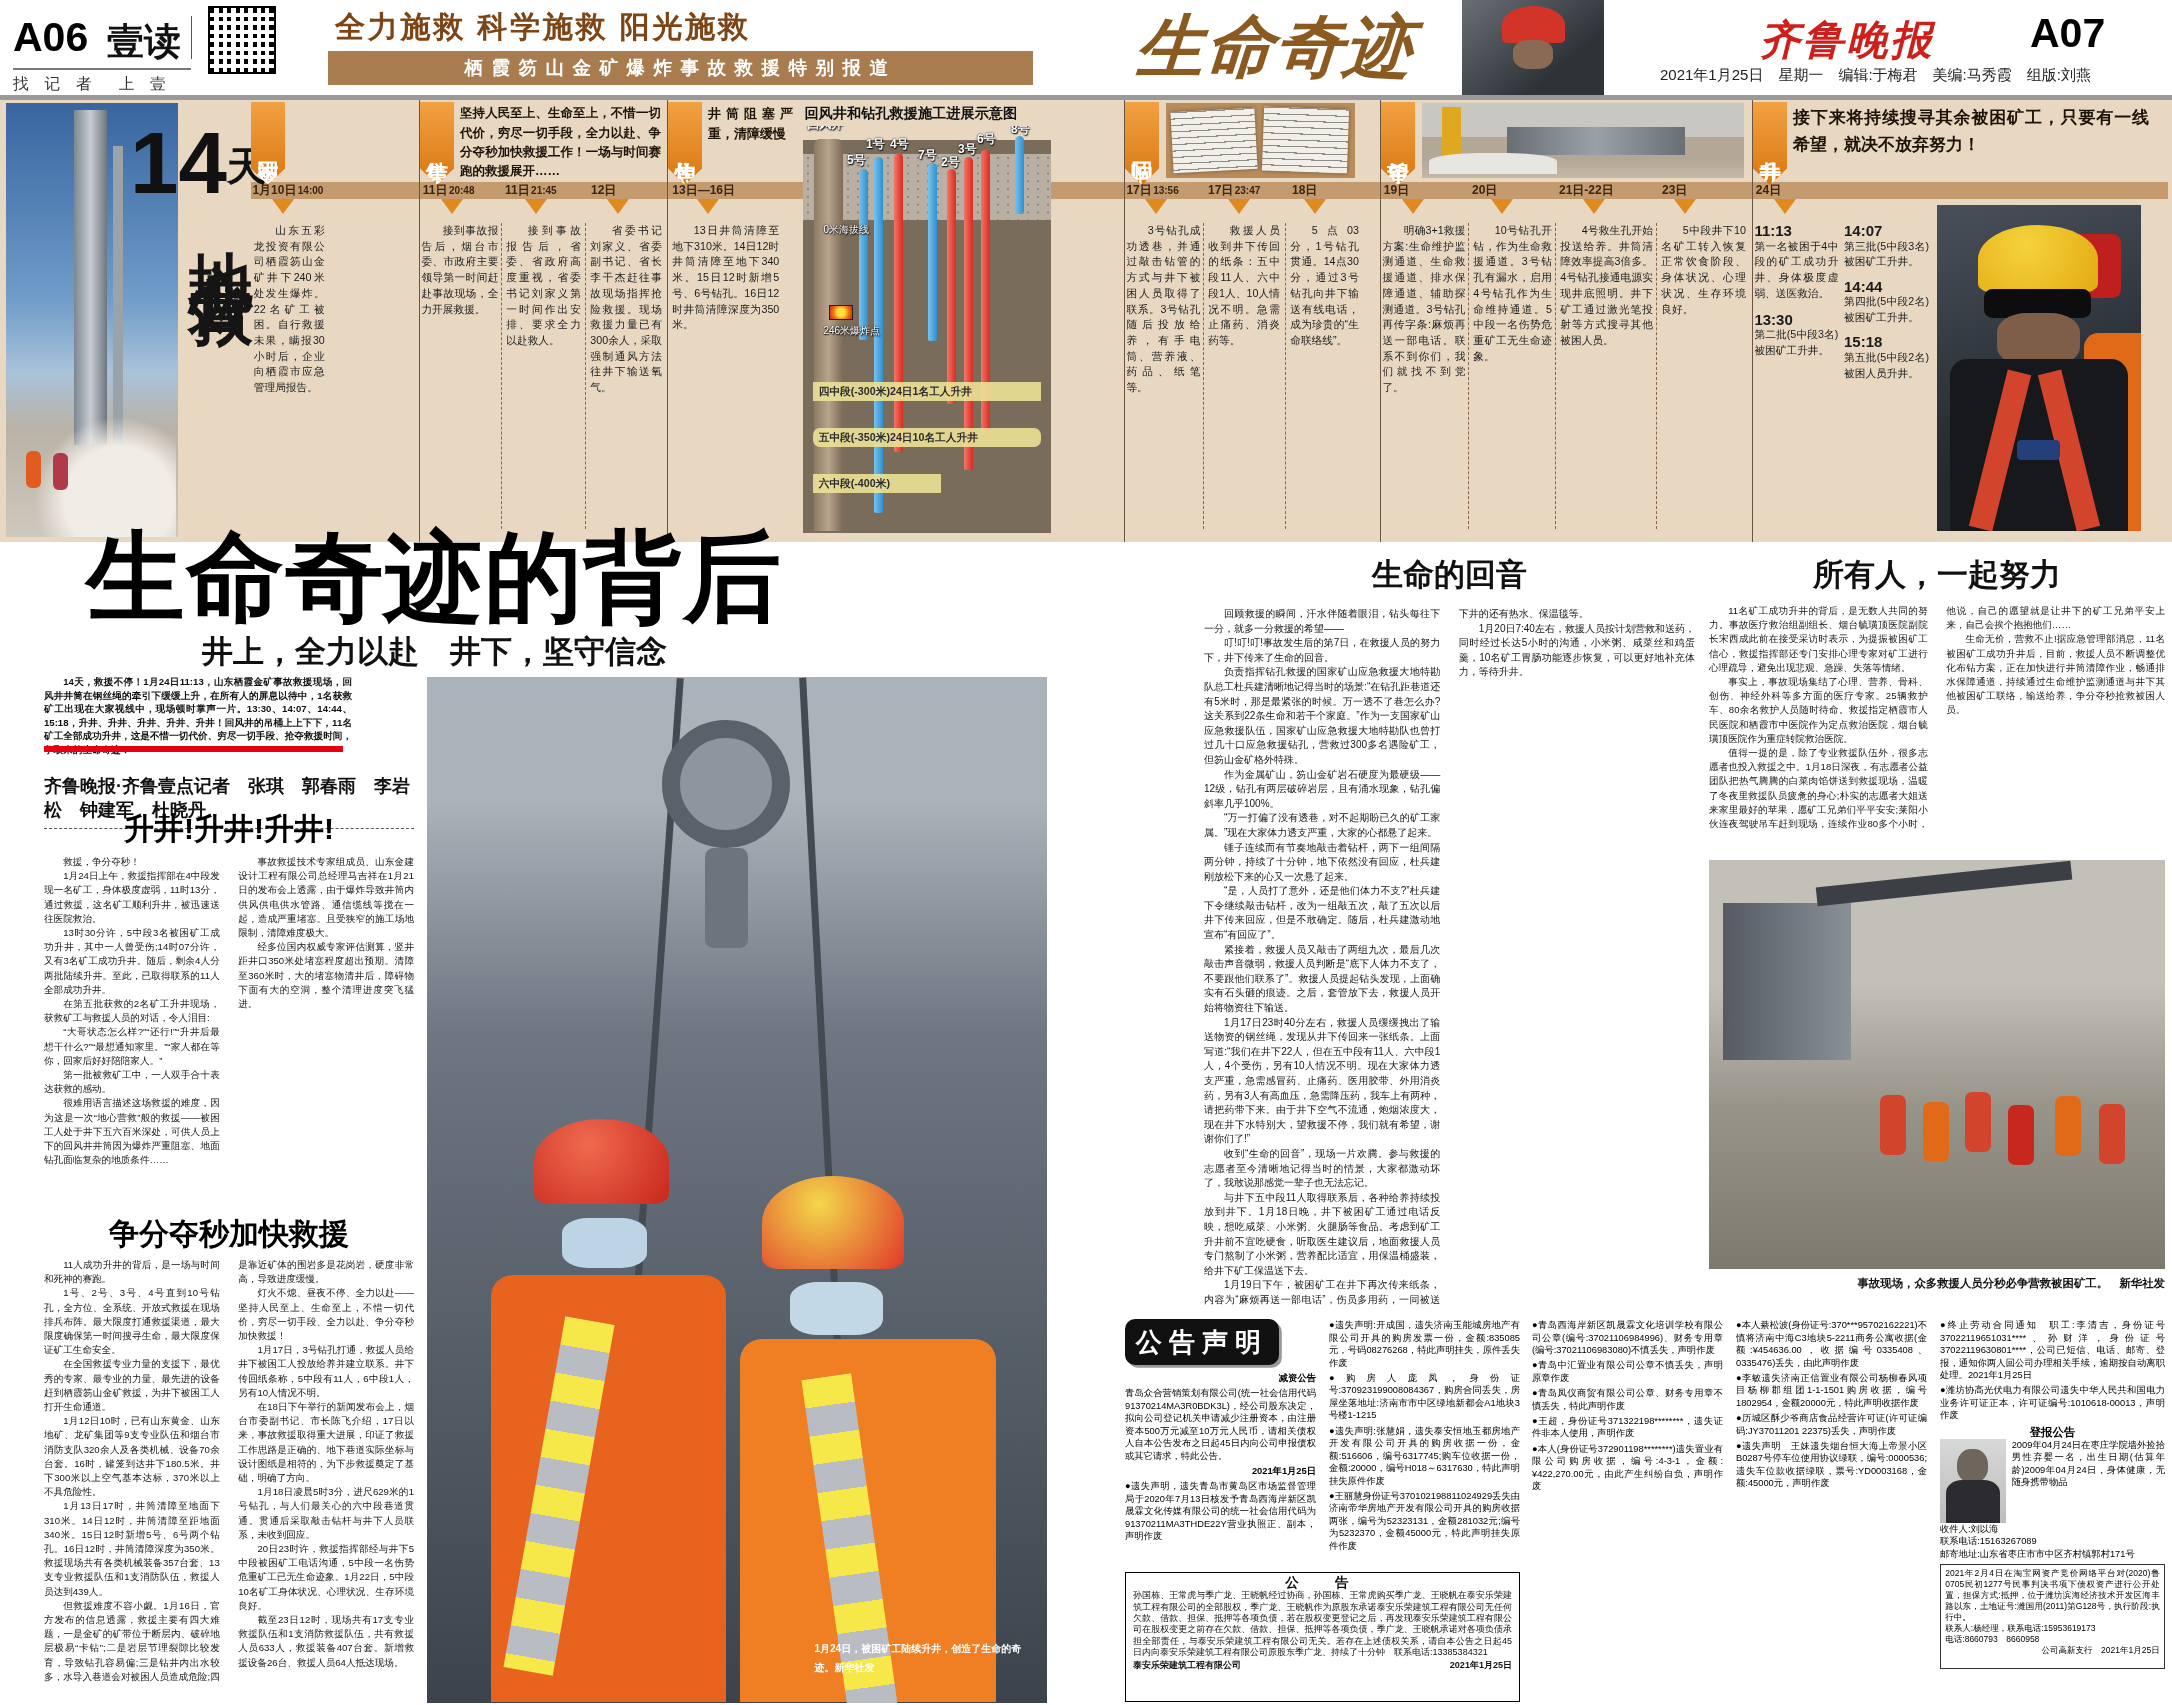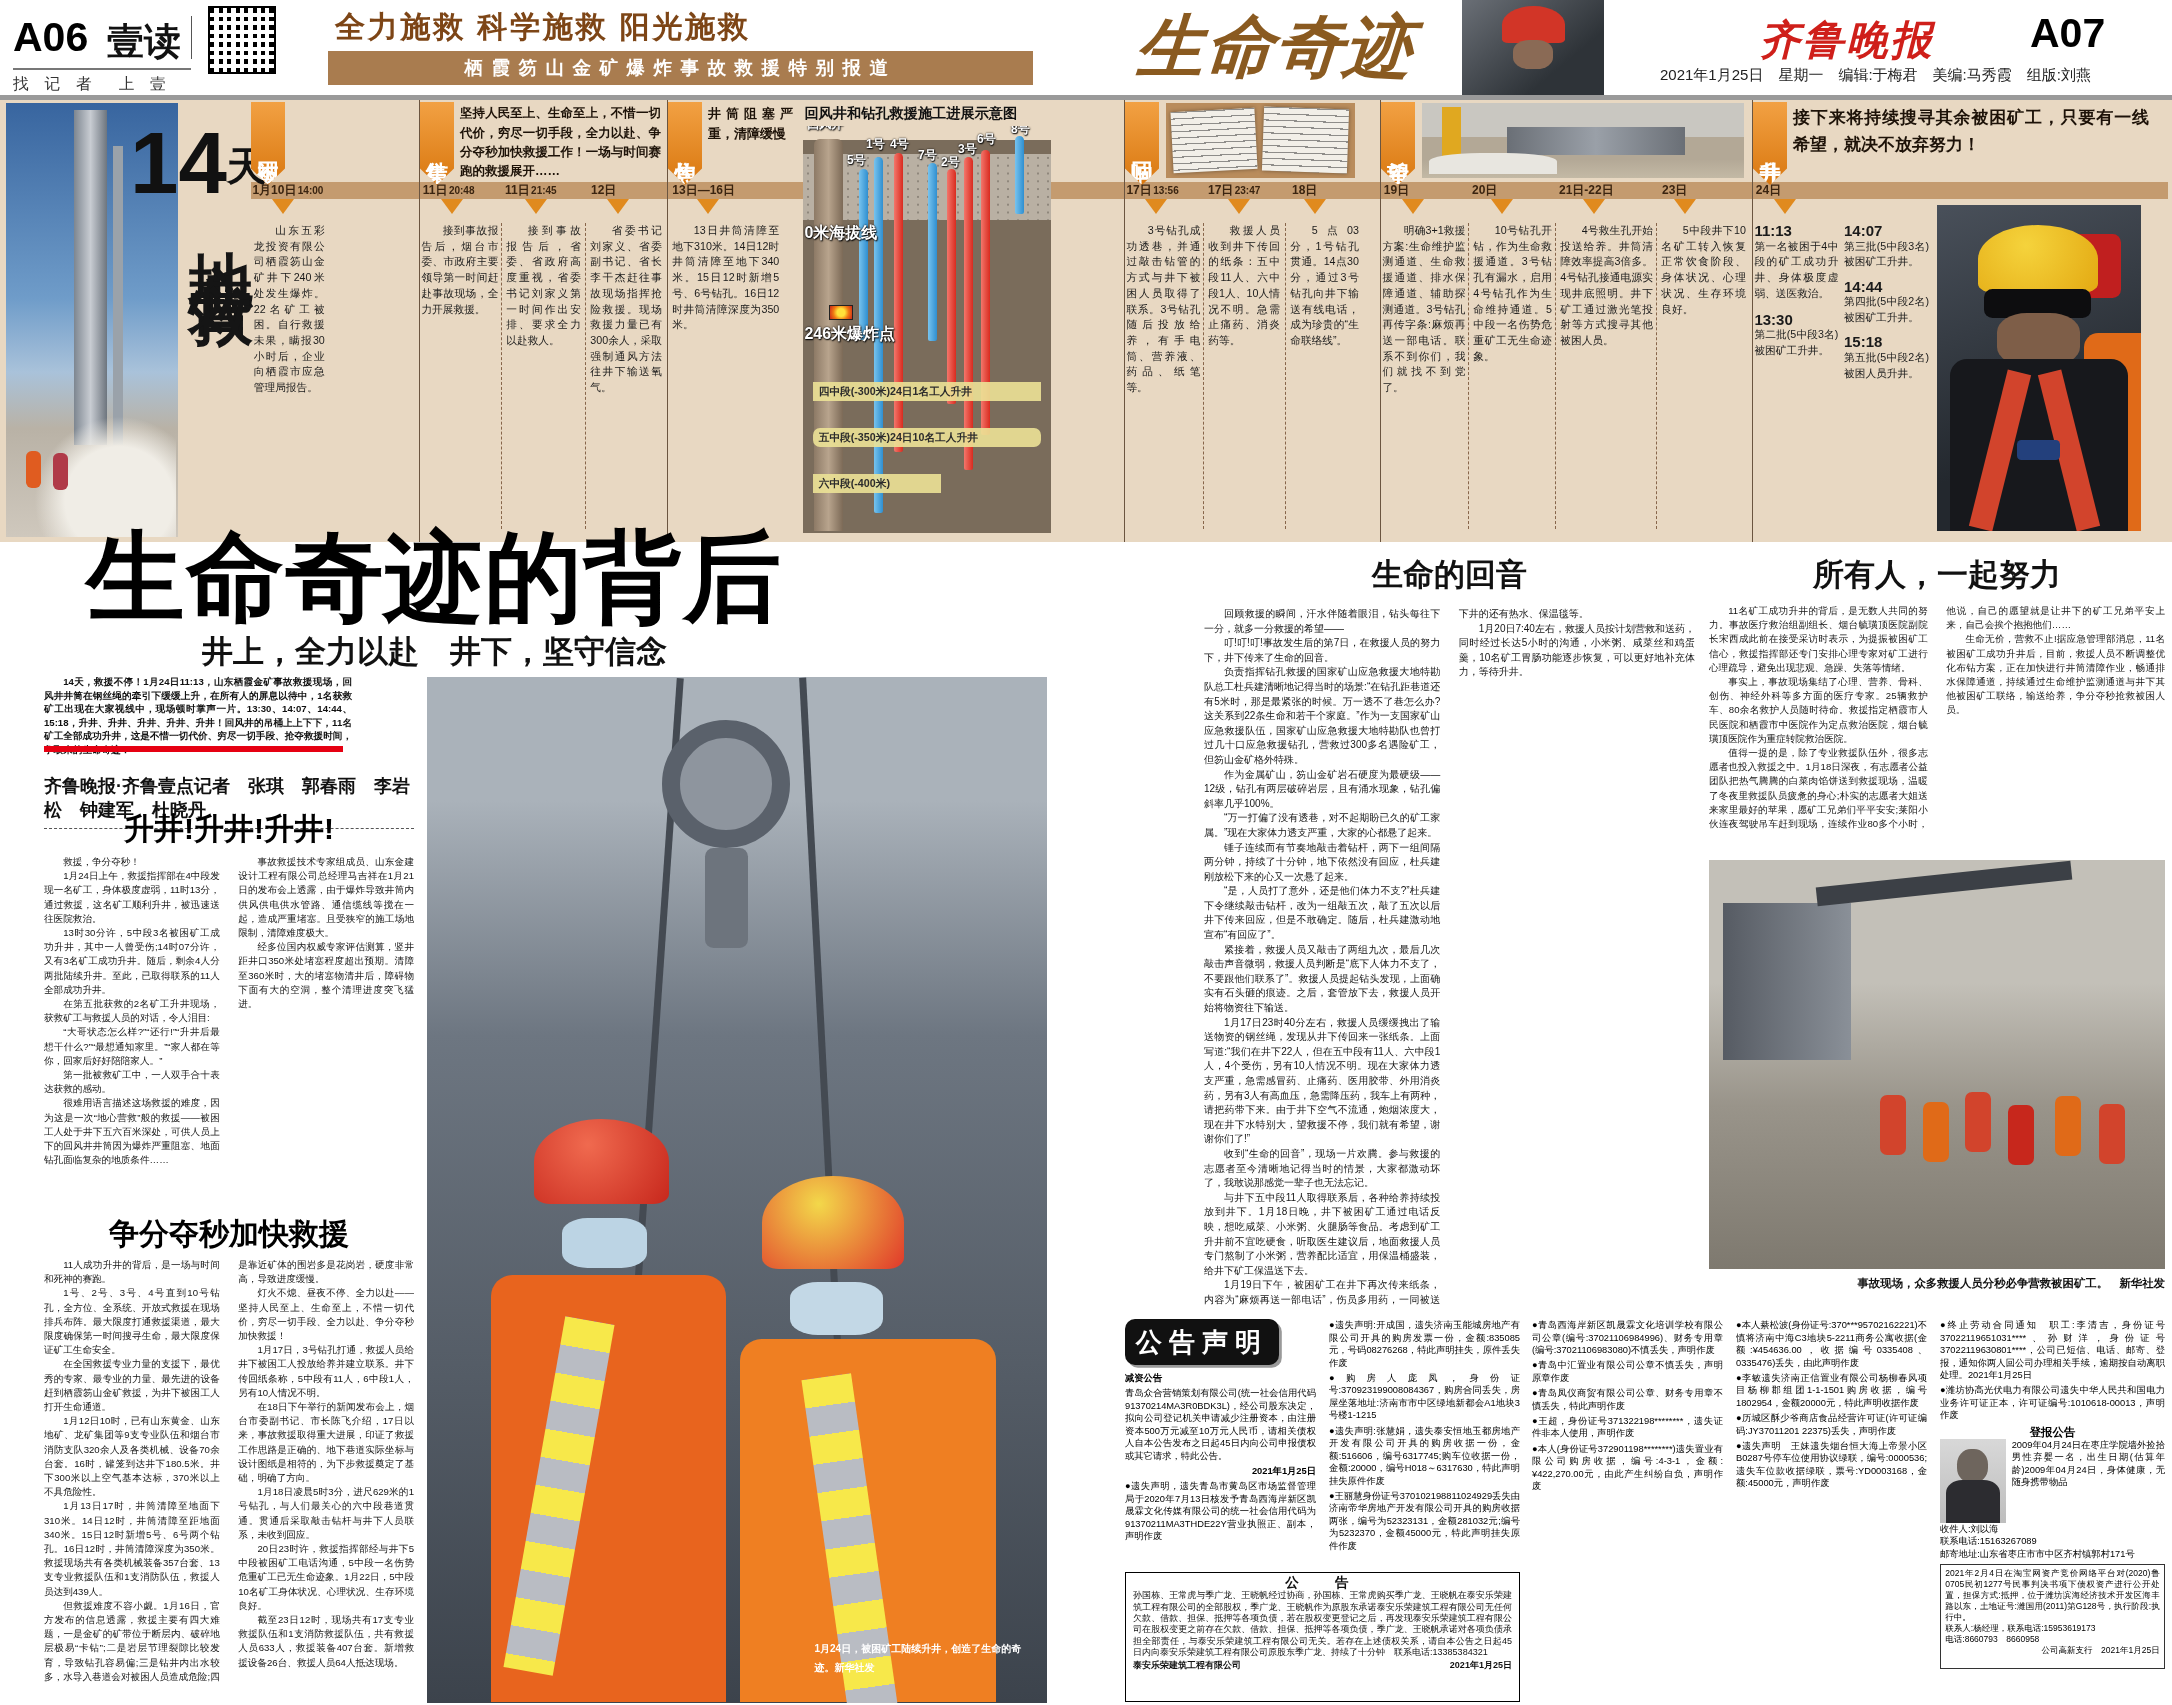--- a/index.html
+++ b/index.html
@@ -78,21 +78,21 @@
   #dg-title{position:absolute;left:1.4px;top:0;font-size:14.2px;font-weight:bold;color:#111;}
   #dg-area{position:absolute;left:0;top:21.4px;width:248px;height:407px;background:linear-gradient(180deg,#e8d8c2 0 14.2px,#7a6c5b 14.2px 100%);overflow:hidden;}
   #slab{position:absolute;left:0;top:28.5px;width:248px;height:66px;background:#b9b0a3;
         background-image:radial-gradient(#8f877c 1.1px,transparent 1.1px);background-size:10px 7.8px;}
   .hole{position:absolute;width:8.5px;border-radius:4.3px 4.3px 2.1px 2.1px;}
   .hole.b{background:linear-gradient(90deg,#77c3ee,#2f8fd0);}
   .hole.r{background:linear-gradient(90deg,#f3766b,#d92b1f);}
   .hlabel{position:absolute;font-size:12px;font-weight:bold;color:#fff;text-shadow:0 0 2.1px #000,0.7px 0.7px 1.4px #000;white-space:nowrap;}
   #well{position:absolute;left:11.4px;top:13px;width:28.5px;height:392px;background:linear-gradient(90deg,#8d7a66,#b8a48d 50%,#7c6a57);border-radius:5.7px 5.7px 0 0;}
   #well-label{left:4.3px;top:-10px;}
-  .dgw{position:absolute;font-size:16px;font-weight:bold;color:#fff;text-shadow:0 0 2.1px #000,0.7px 0.7px 1.4px #000;white-space:nowrap;}
+  .dgw{position:absolute;font-size:10px;font-weight:normal;color:#fff;text-shadow:0 0 2.1px #000,0.7px 0.7px 1.4px #000;white-space:nowrap;padding-left:19px;}
   #boom{position:absolute;left:26px;top:179px;width:24px;height:15.7px;background:radial-gradient(circle,#ffe13a 0 30%,#f07812 60%,#c9241a 100%);border:1.4px solid #222;}
   .level{position:absolute;left:10px;width:228px;height:19px;background:rgba(236,226,150,.9);color:#2c2c2c;
          font-size:10.7px;font-weight:bold;line-height:19px;padding-left:5.7px;white-space:nowrap;}
   
   #headline{position:absolute;left:43px;top:528px;width:783px;text-align:center;font-size:98px;font-weight:bold;letter-spacing:1.4px;color:#000;line-height:1.0;}
   #subhead{position:absolute;left:43px;top:631px;width:783px;text-align:center;font-size:31px;font-weight:bold;color:#111;}
   #lead{position:absolute;left:44px;top:675px;width:308px;font-size:9.6px;line-height:13.5px;font-weight:bold;text-align:justify;}
   #lead p{margin:0;text-indent:2em;}
   #redrule{position:absolute;left:44px;top:746px;width:299px;height:6.4px;background:#e60012;}
   #byline{position:absolute;left:44px;top:774px;width:370px;font-size:18px;font-weight:bold;color:#111;
@@ -446,21 +446,21 @@
     <div class="fig" style="left:256px;top:232px;" data-name="rescuer-figure"></div>
     <div class="fig" style="left:299px;top:245px;background:#c7271c;" data-name="rescuer-figure"></div>
     <div class="fig" style="left:346px;top:236px;background:#e06a18;" data-name="rescuer-figure"></div>
     <div class="fig" style="left:390px;top:244px;" data-name="rescuer-figure"></div>
   </div>
   <div id="rcap" data-name="photo-caption">事故现场，众多救援人员分秒必争营救被困矿工。　新华社发</div>
 
   <div id="ads" data-name="classified-ads-block">
     <div id="adtitle" data-name="ads-title">公告声明</div>
     <div id="adc1" class="adcol" data-name="ads-column">
-      <p style="text-align:left;font-weight:bold;">减资公告</p>
+      <p style="text-align:right;font-weight:bold;">减资公告</p>
       <p>青岛众合营销策划有限公司(统一社会信用代码 91370214MA3R0BDK3L)，经公司股东决定，拟向公司登记机关申请减少注册资本，由注册资本500万元减至10万元人民币，请相关债权人自本公告发布之日起45日内向公司申报债权或其它请求，特此公告。</p>
       <p style="text-align:right;font-weight:bold;">2021年1月25日</p>
       <p>●遗失声明，遗失青岛市黄岛区市场监督管理局于2020年7月13日核发予青岛西海岸新区凯晟霖文化传媒有限公司的统一社会信用代码为91370211MA3THDE22Y营业执照正、副本，声明作废</p>
     </div>
     <div id="adc2" class="adcol" data-name="ads-column">
       <p>●遗失声明:开成国，遗失济南玉能城房地产有限公司开具的购房发票一份，金额:835085元，号码08276268，特此声明挂失，原件丢失作废</p>
         <p>●购房人庞凤，身份证号:370923199008084367，购房合同丢失，房屋坐落地址:济南市市中区绿地新都会A1地块3号楼1-1215</p>
         <p>●遗失声明:张慧娟，遗失泰安恒地玉都房地产开发有限公司开具的购房收据一份，金额:516606，编号6317745;购车位收据一份，金额:20000，编号H018～6317630，特此声明挂失原件作废</p>
         <p>●王丽慧身份证号370102198811024929丢失由济南帝华房地产开发有限公司开具的购房收据两张，编号为52323131，金额281032元;编号为5232370，金额45000元，特此声明挂失原件作废</p>
     </div>

